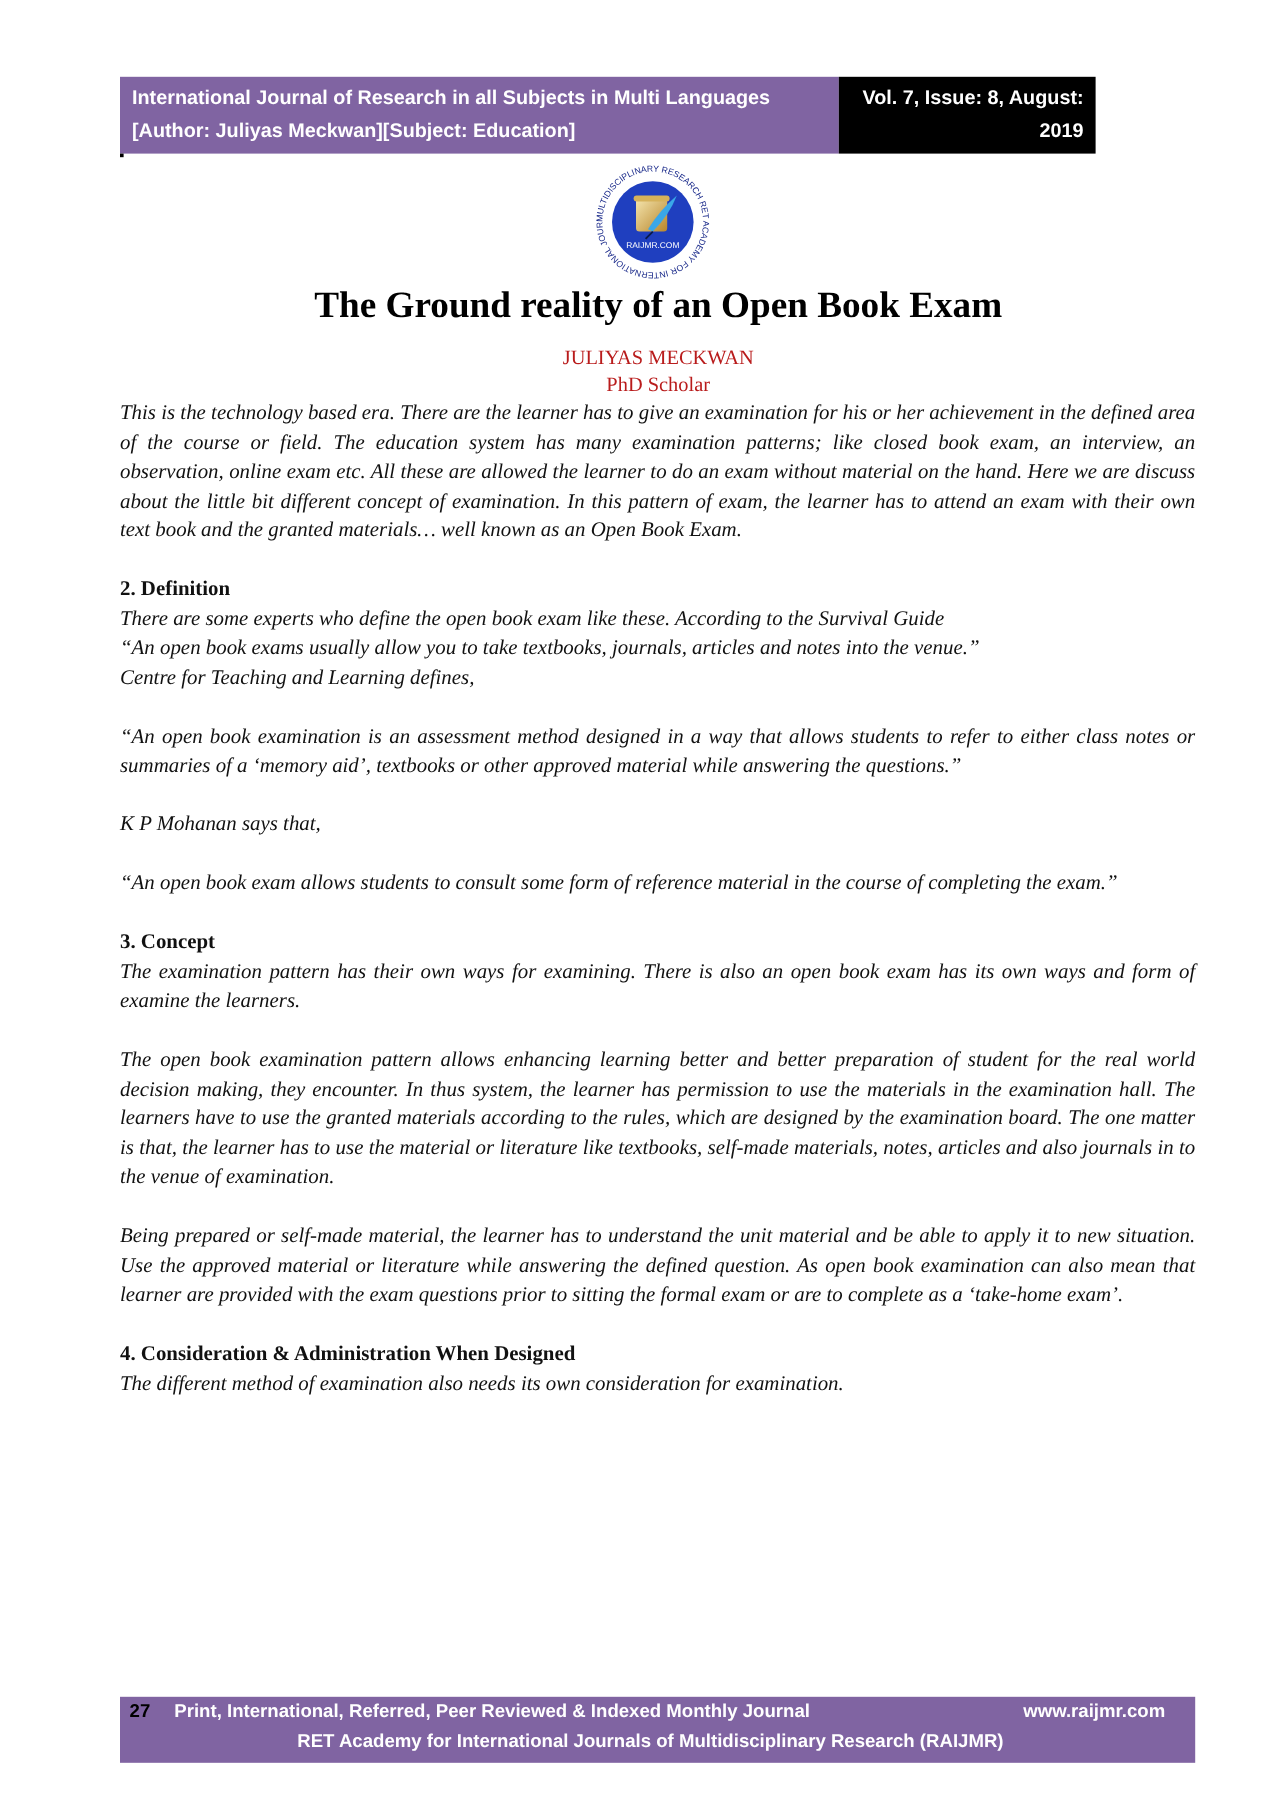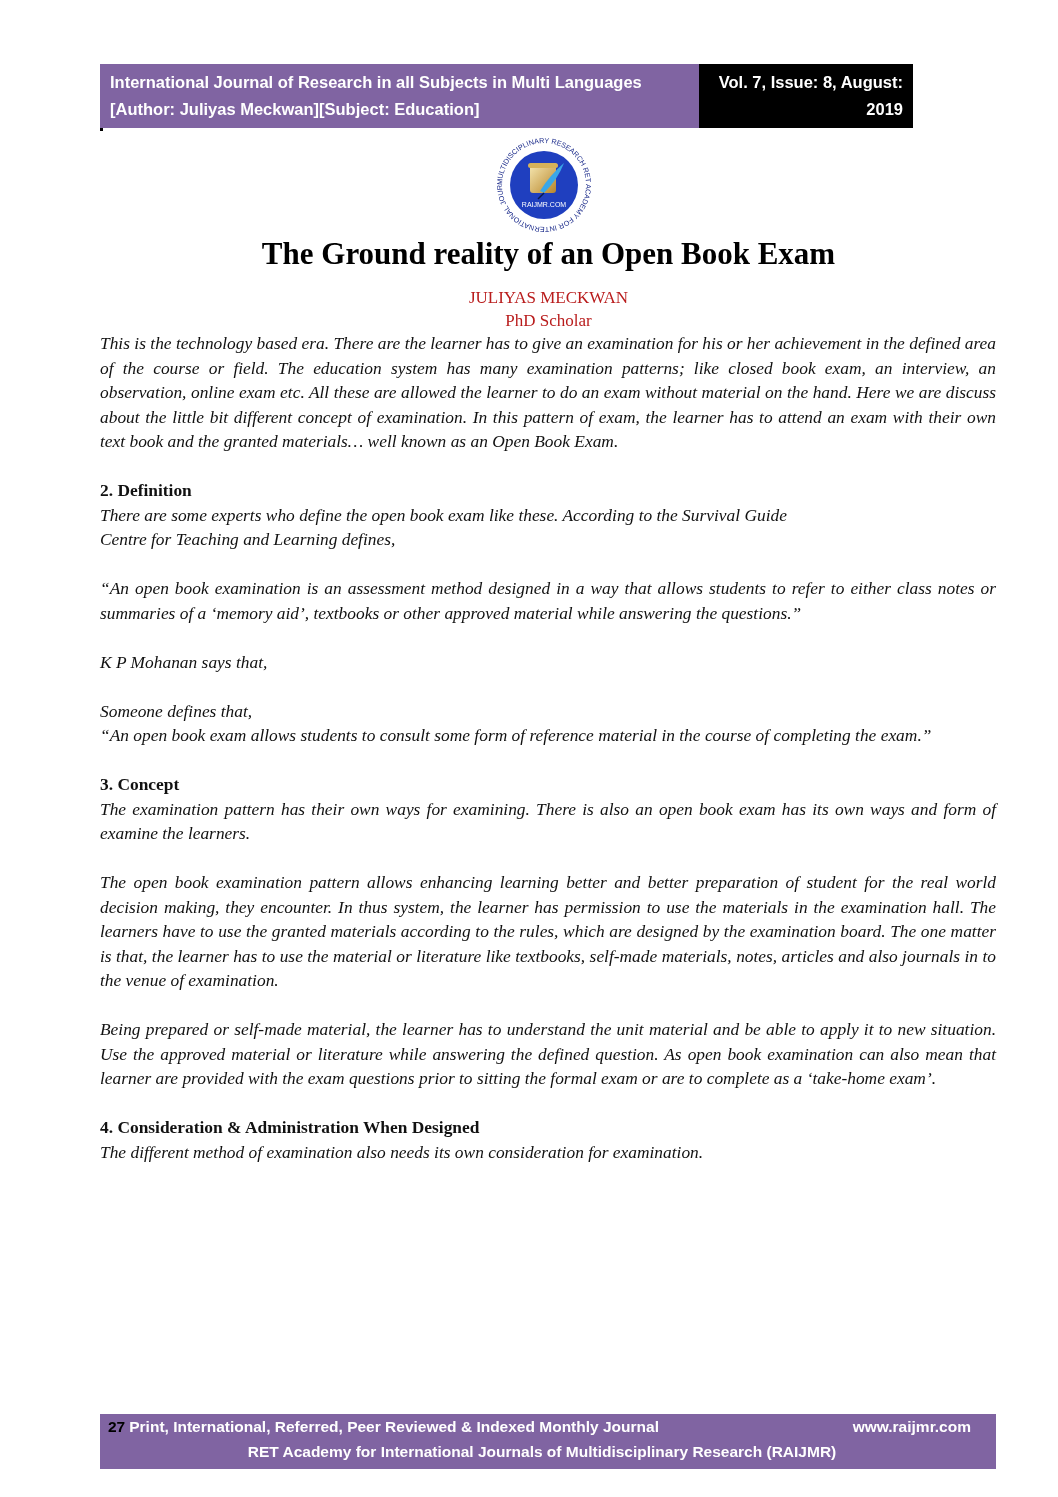--- a/index.html
+++ b/index.html
@@ -18,21 +18,21 @@
   .author { position: absolute; left: 100px; width: 897px; top: 286px; text-align: center; font-size: 17px; line-height: 23px; color: #b91c1c; }
 
   .content { position: absolute; left: 100px; top: 331px; width: 896px; font-size: 17.4px; line-height: 24.5px; color: #111; }
   .content h2 { font-size: 17.4px; font-weight: bold; margin: 0; line-height: 24.5px; }
   .content p { margin: 0; text-align: justify; font-style: italic; }
   .content .gap { height: 24.5px; }
   .content .left { text-align: left; }
 
   .footer { position: absolute; left: 100px; top: 1414px; width: 896px; height: 55px; background: #8064a2; color: #ffffff; font-weight: bold; font-size: 15.5px; box-sizing: border-box; }
   .footer-row1 { position: absolute; left: 8px; top: 4px; right: 25px; display: flex; justify-content: space-between; }
-  .footer-page { color: #000; margin-right: 4px; }
+  .footer-page { color: #000; margin-right: 20px; }
   .footer-row2 { position: absolute; left: 0; right: 12px; top: 29px; text-align: center; }
 </style>
 </head>
 <body>
 
 <div class="header sans">
   <div class="header-left">
     <div>International Journal of Research in all Subjects in Multi Languages</div>
     <div>[Author: Juliyas Meckwan][Subject: Education]</div>
   </div>
@@ -72,27 +72,27 @@
   <div>JULIYAS MECKWAN</div>
   <div>PhD Scholar</div>
 </div>
 
 <div class="content serif">
   <p>This is the technology based era. There are the learner has to give an examination for his or her achievement in the defined area of the course or field. The education system has many examination patterns; like closed book exam, an interview, an observation, online exam etc. All these are allowed the learner to do an exam without material on the hand. Here we are discuss about the little bit different concept of examination. In this pattern of exam, the learner has to attend an exam with their own text book and the granted materials…   well known as an Open Book Exam.</p>
   <div class="gap"></div>
 
   <h2>2. Definition</h2>
   <p class="left">There are some experts who define the open book exam like these. According to the Survival Guide</p>
+  <p class="left">“An open book exams usually allow you to take textbooks, journals, articles and notes into the venue.”</p>
   <p class="left">Centre for Teaching and Learning defines,</p>
   <div class="gap"></div>
   <p>“An open book examination is an assessment method designed in a way that allows students to refer to either class notes or summaries of a ‘memory aid’, textbooks or other approved material while answering the questions.”</p>
   <div class="gap"></div>
   <p class="left">K P Mohanan says that,</p>
   <div class="gap"></div>
-  <p class="left">Someone defines that,</p>
   <p>“An open book exam allows students to consult some form of reference material in the course of completing the exam.”</p>
   <div class="gap"></div>
 
   <h2>3. Concept</h2>
   <p>The examination pattern has their own ways for examining. There is also an open book exam has its own ways and form of examine the learners.</p>
   <div class="gap"></div>
   <p>The open book examination pattern allows enhancing learning better and better preparation of student for the real world decision making, they encounter. In thus system, the learner has permission to use the materials in the examination hall. The learners have to use the granted materials according to the rules, which are designed by the examination board. The one matter is that, the learner has to use the material or literature like textbooks, self-made materials, notes, articles and also journals in to the venue of examination.</p>
   <div class="gap"></div>
   <p>Being prepared or self-made material, the learner has to understand the unit material and be able to apply it to new situation. Use the approved material or literature while answering the defined question. As open book examination can also mean that learner are provided with the exam questions prior to sitting the formal exam or are to complete as a ‘take-home exam’.</p>
   <div class="gap"></div>

